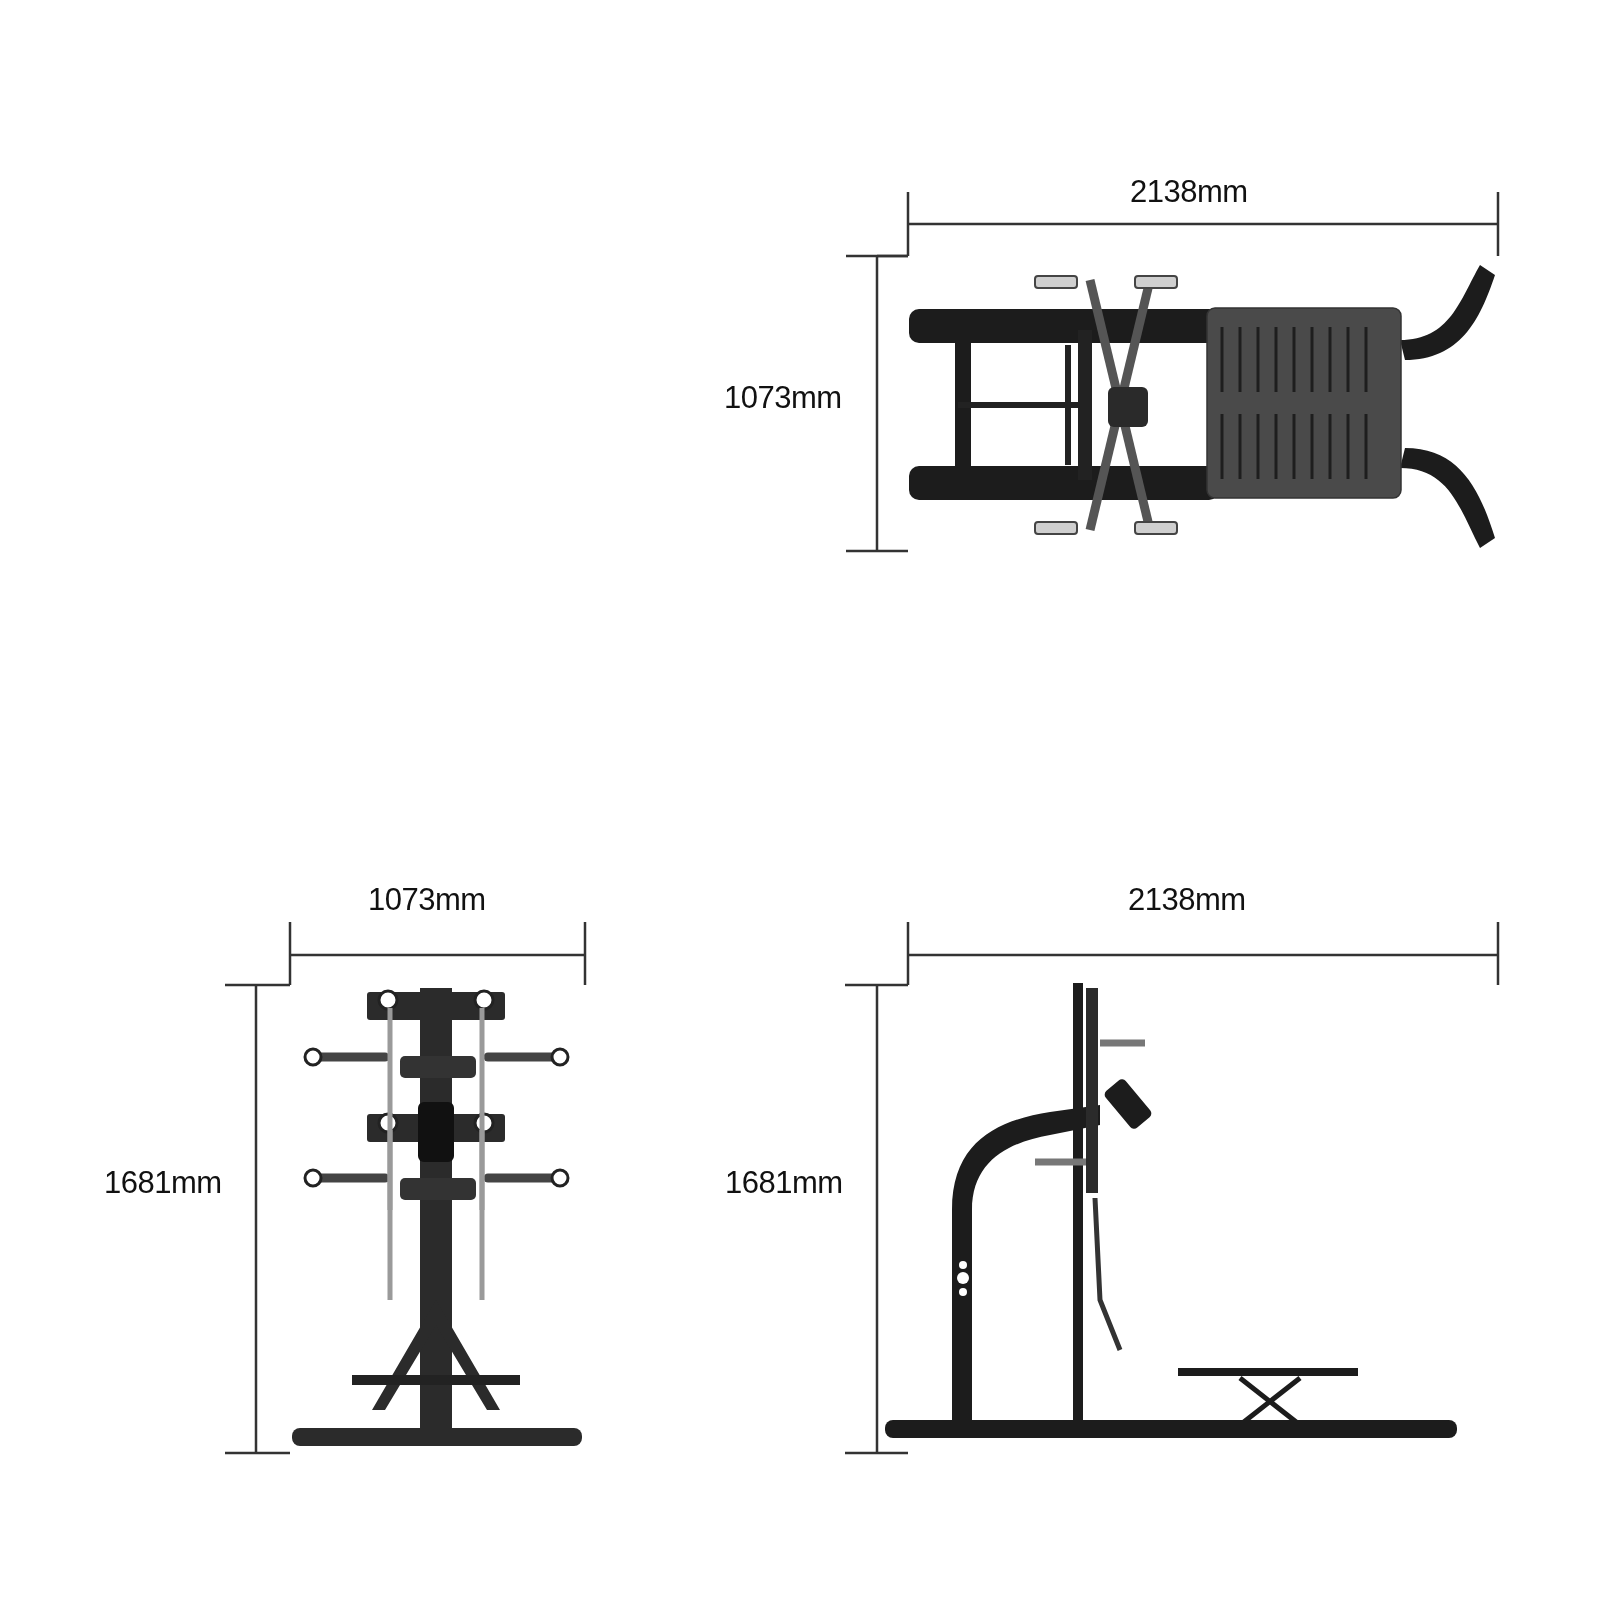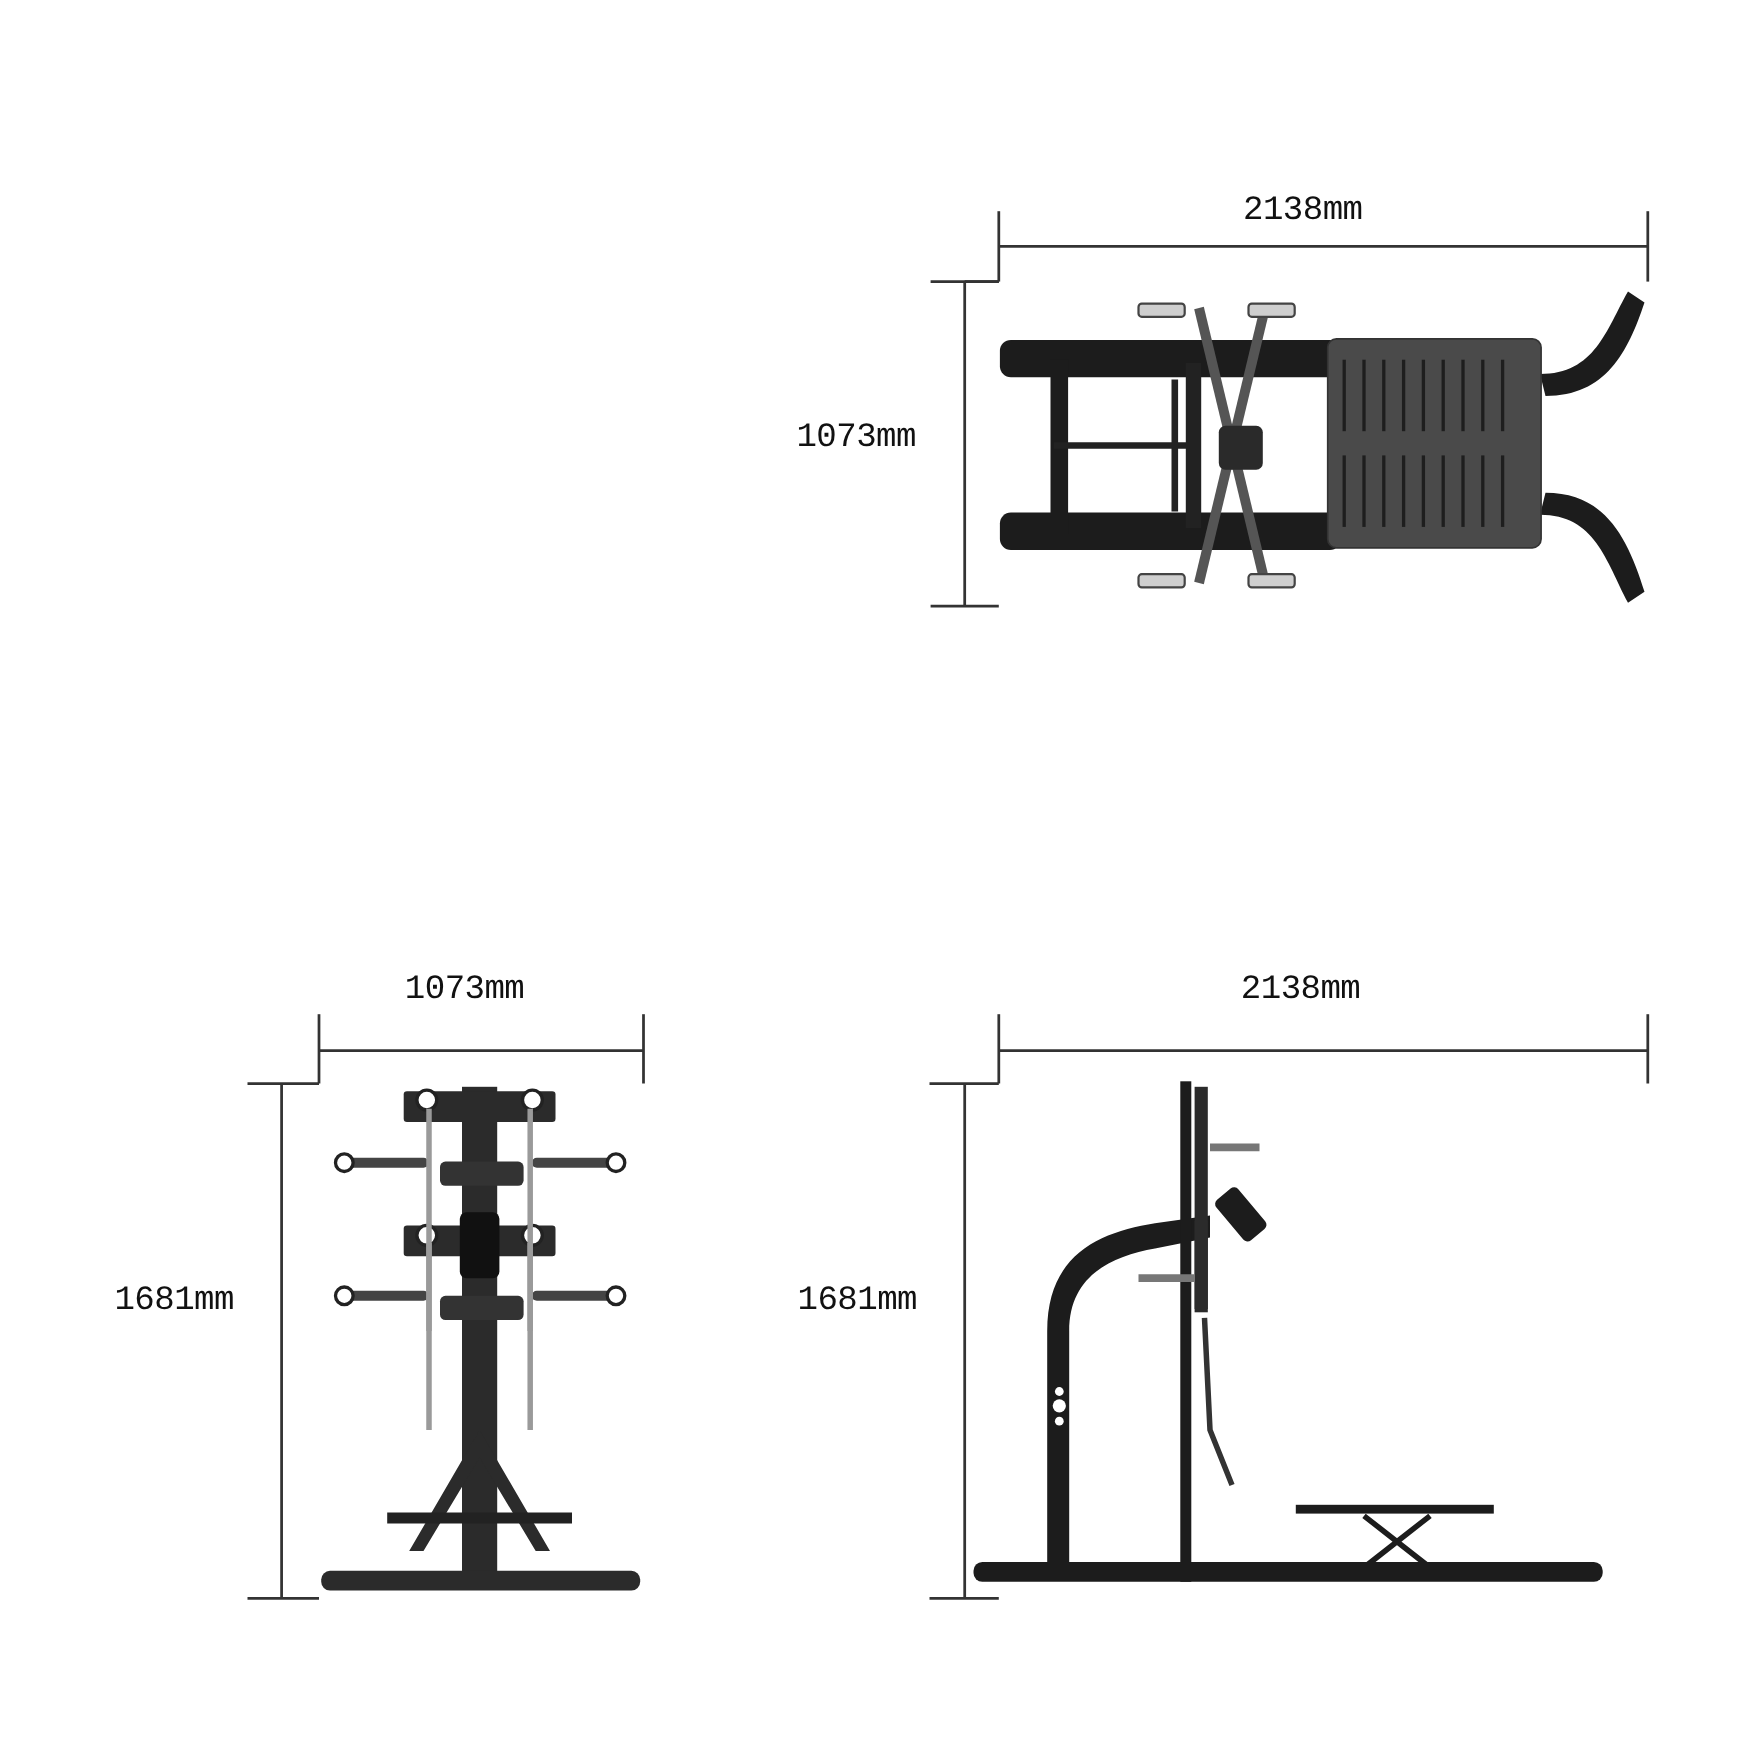--- a/index.html
+++ b/index.html
@@ -1,18 +1,18 @@
 <!DOCTYPE html>
 <html><head>
 <meta charset="utf-8">
 <style>
   html, body { margin: 0; padding: 0; background: #ffffff; }
   body { width: 1600px; height: 1600px; position: relative; overflow: hidden; font-family: "DejaVu Sans", sans-serif; }
   .view { position: absolute; }
-  .dim-label { position: absolute; font-family: Liberation Mono, monospace; font-size: 31px; color: #111111; white-space: nowrap; letter-spacing: -0.5px; }
+  .dim-label { position: absolute; font-family: Liberation Sans, sans-serif; font-size: 31px; color: #111111; white-space: nowrap; letter-spacing: -0.5px; }
   svg { position: absolute; left: 0; top: 0; overflow: visible; }
 </style>
 </head>
 <body>
 
 <div class="view" style="left:0;top:0;width:1600px;height:600px;">
   <svg width="1600" height="600">
 
     <g stroke="#333" stroke-width="2.5" fill="none">
       <line x1="908" y1="224" x2="1498" y2="224"></line>

